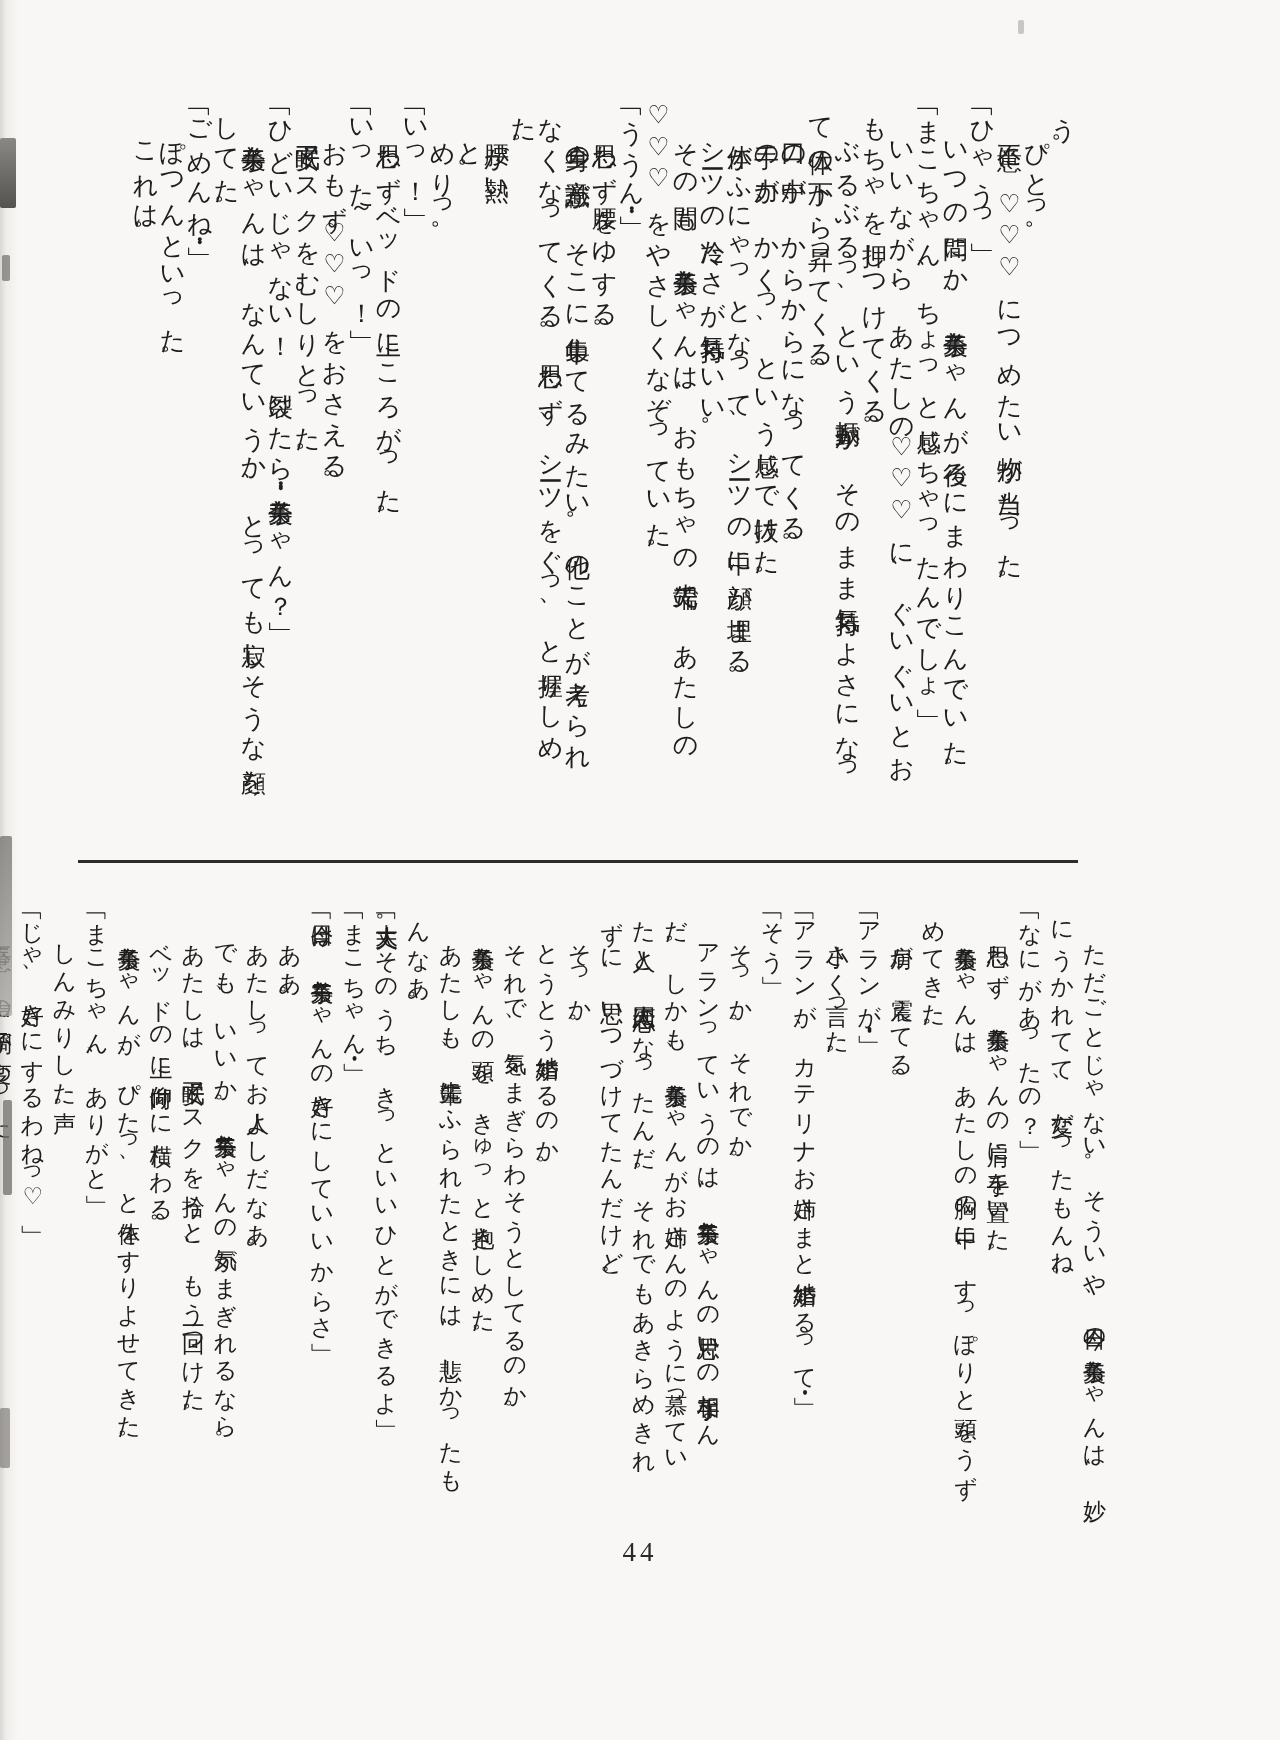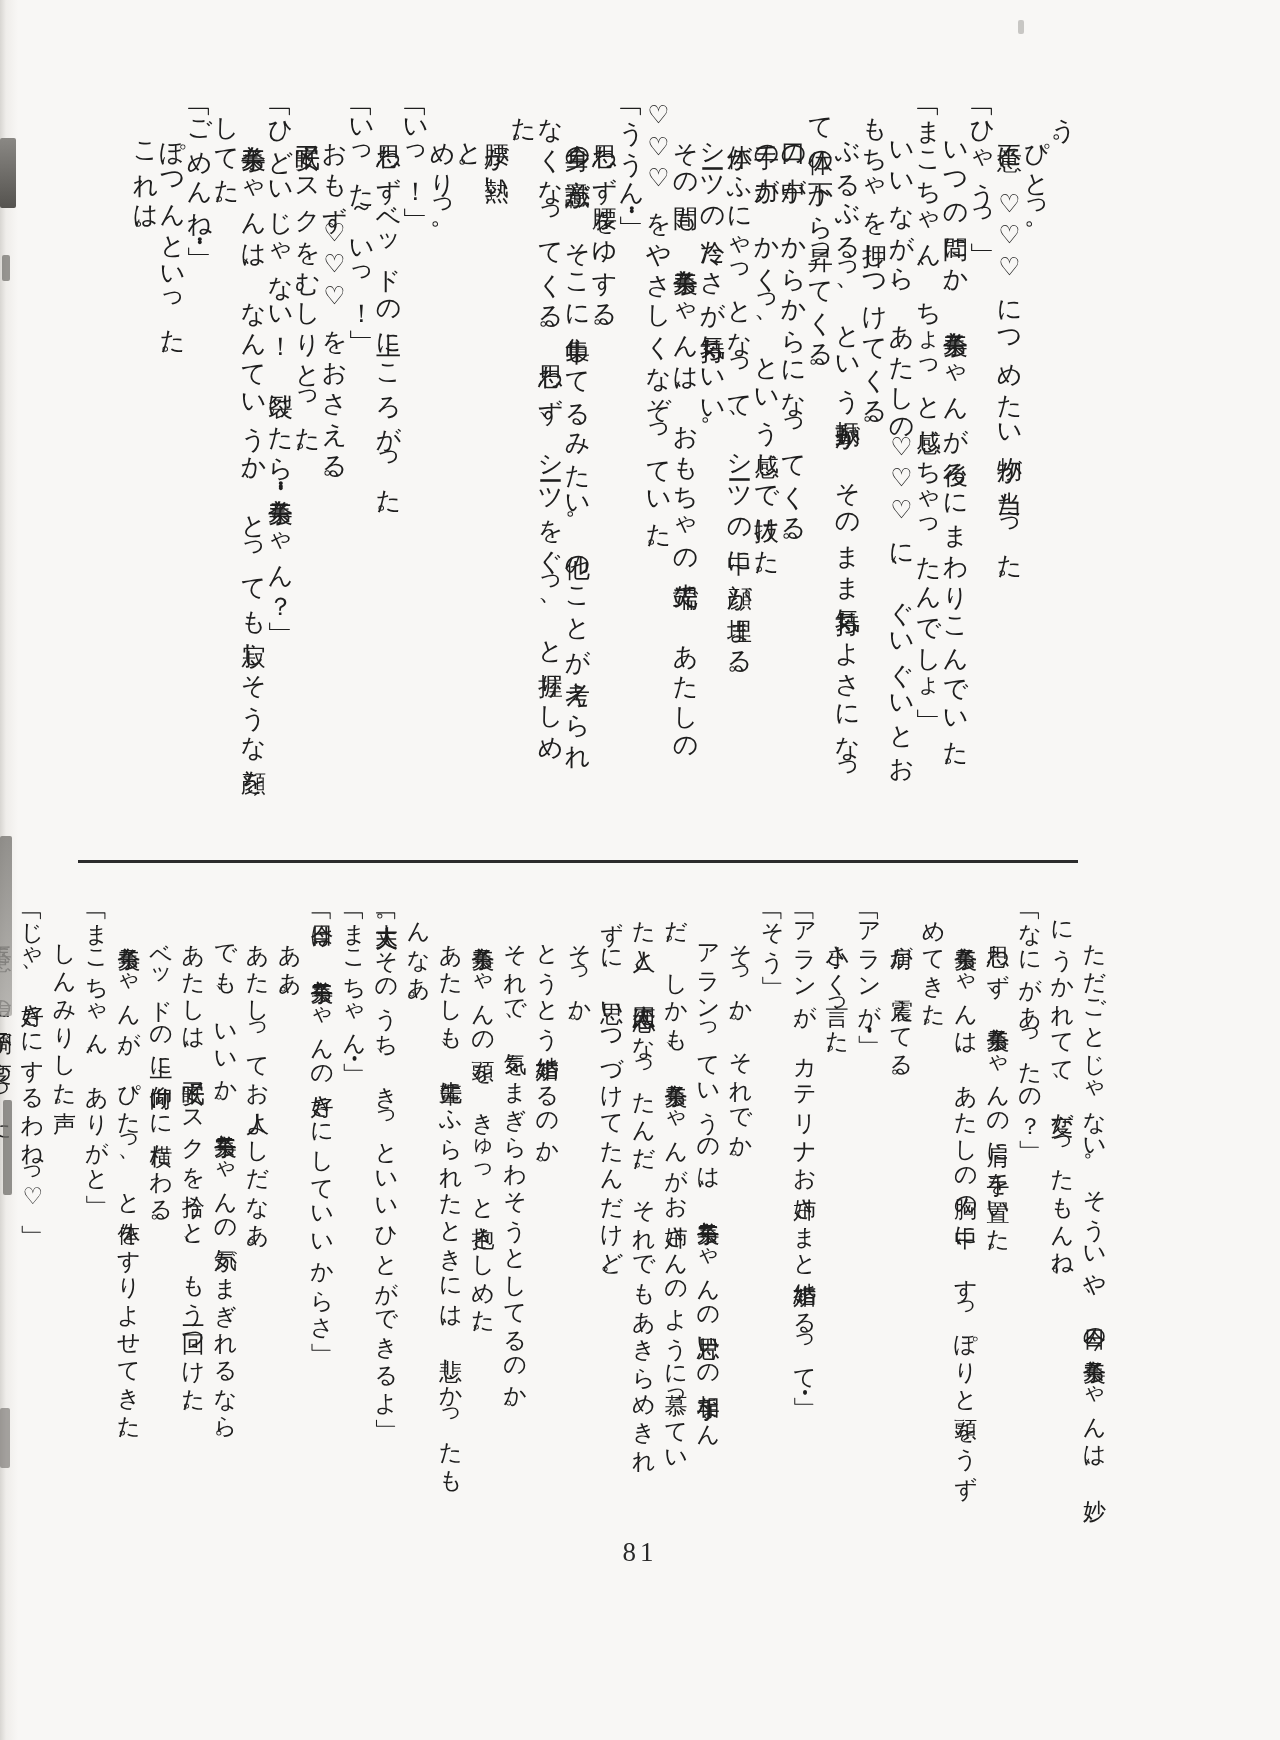--- a/index.html
+++ b/index.html
@@ -145,21 +145,21 @@
       <p class="para indent">でも、いいか。美奈子ちゃんの気がまぎれるなら。</p>
       <p class="para indent">あたしは、安眠マスクを拾うと、もう一回つけた。</p>
       <p class="para indent">ベッドの上に仰向けに横たわる。</p>
       <p class="para indent">美奈子ちゃんが、ぴたっ、と体をすりよせてきた。</p>
       <p class="para">「まこちゃん、ありがと」</p>
       <p class="para indent">しんみりした声。</p>
       <p class="para">「じゃ、好きにするわねっ♡」</p>
       <p class="para indent">不意に、声の調子が変わった。</p>
     </div>
 
-  <div class="page-number">81</div>
+  <div class="page-number">44</div>
 
   <div class="artifact a1"></div>
   <div class="artifact a2"></div>
   <div class="artifact a3"></div>
   <div class="artifact a4"></div>
   <div class="artifact a5"></div>
   <div class="artifact a6"></div>
 
 </div>
 

